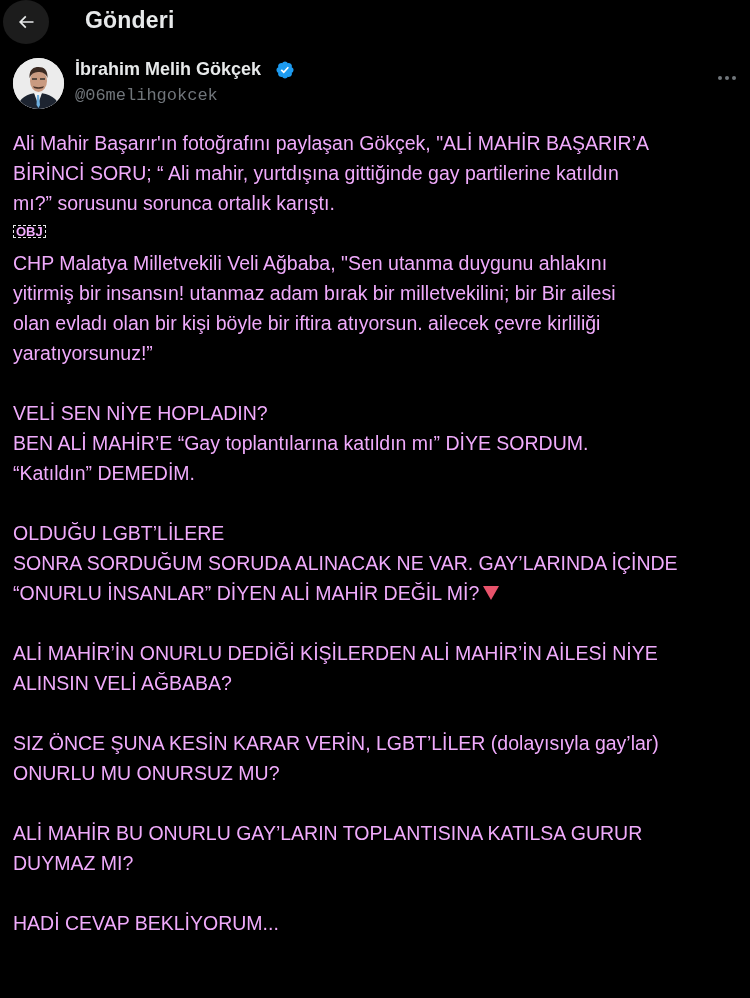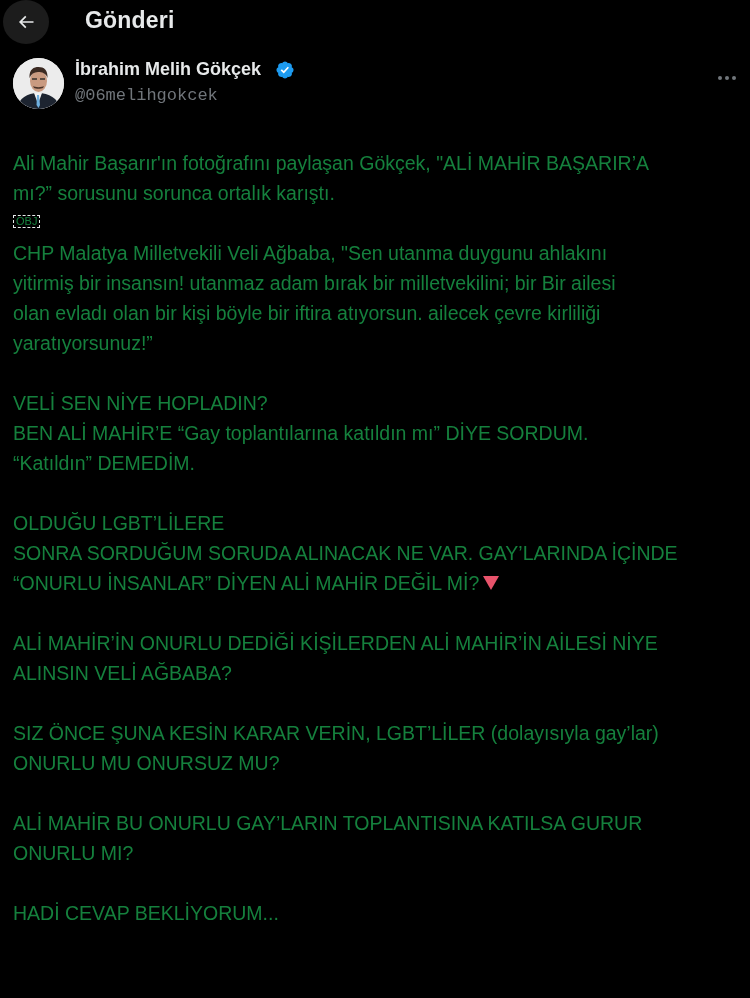--- a/index.html
+++ b/index.html
@@ -48,28 +48,28 @@
     }
     .more-btn {
       position: absolute; left: 712px; top: 12px;
       width: 30px; height: 20px;
       display: flex; align-items: center; justify-content: center; gap: 3px;
       cursor: pointer;
     }
     .more-btn span { width: 4px; height: 4px; border-radius: 50%; background: #71767b; display: block; }
     .tweet-body {
       position: absolute; left: 13px; top: 128px; width: 725px;
-      font-size: 19.5px; line-height: 30px; color: #15803d; margin-top: 20px;
+      font-size: 19.5px; line-height: 30px; color: #f0abfc;
     }
     .tweet-body p { white-space: pre-wrap; }
     .gap { height: 30px; }
     .obj {
       display: inline-block;
       border: 1.5px dashed #e7e9ea;
-      font-size: 11px; line-height: 11px; font-weight: normal;
+      font-size: 13px; line-height: 11px; font-weight: bold;
       padding: 0 2px; vertical-align: middle;
       position: relative; top: -3px;
     }
     .tri {
       display: inline-block; width: 0; height: 0;
       border-left: 8px solid transparent; border-right: 8px solid transparent;
       border-top: 14px solid #e8536b;
       vertical-align: middle; margin-left: 4px; position: relative; top: -2px;
     }
   </style>
@@ -109,20 +109,21 @@
   <div class="handle">@06melihgokcek</div>
   <div class="more-btn">
     <span></span>
     <span></span>
     <span></span>
   </div>
 </div>
 
 <div class="tweet-body">
   <p>Ali Mahir Başarır'ın fotoğrafını paylaşan Gökçek, "ALİ MAHİR BAŞARIR’A</p>
+  <p>BİRİNCİ SORU; “ Ali mahir, yurtdışına gittiğinde gay partilerine katıldın</p>
   <p>mı?” sorusunu sorunca ortalık karıştı.</p>
   <p><span class="obj">OBJ</span></p>
   <p>CHP Malatya Milletvekili Veli Ağbaba, "Sen utanma duygunu ahlakını</p>
   <p>yitirmiş bir insansın! utanmaz adam bırak bir milletvekilini; bir Bir ailesi</p>
   <p>olan evladı olan bir kişi böyle bir iftira atıyorsun. ailecek çevre kirliliği</p>
   <p>yaratıyorsunuz!”</p>
   <div class="gap"></div>
   <p>VELİ SEN NİYE HOPLADIN?</p>
   <p>BEN ALİ MAHİR’E “Gay toplantılarına katıldın mı” DİYE SORDUM.</p>
   <p>“Katıldın” DEMEDİM.</p>
@@ -131,16 +132,16 @@
   <p>SONRA SORDUĞUM SORUDA ALINACAK NE VAR. GAY’LARINDA İÇİNDE</p>
   <p><span>“ONURLU İNSANLAR” DİYEN ALİ MAHİR DEĞİL Mİ?</span><span class="tri"></span></p>
   <div class="gap"></div>
   <p>ALİ MAHİR’İN ONURLU DEDİĞİ KİŞİLERDEN ALİ MAHİR’İN AİLESİ NİYE</p>
   <p>ALINSIN VELİ AĞBABA?</p>
   <div class="gap"></div>
   <p>SIZ ÖNCE ŞUNA KESİN KARAR VERİN, LGBT’LİLER (dolayısıyla gay’lar)</p>
   <p>ONURLU MU ONURSUZ MU?</p>
   <div class="gap"></div>
   <p>ALİ MAHİR BU ONURLU GAY’LARIN TOPLANTISINA KATILSA GURUR</p>
-  <p>ONURLU MI?</p>
+  <p>DUYMAZ MI?</p>
   <div class="gap"></div>
   <p>HADİ CEVAP BEKLİYORUM...</p>
 </div>
 
 </body></html>

